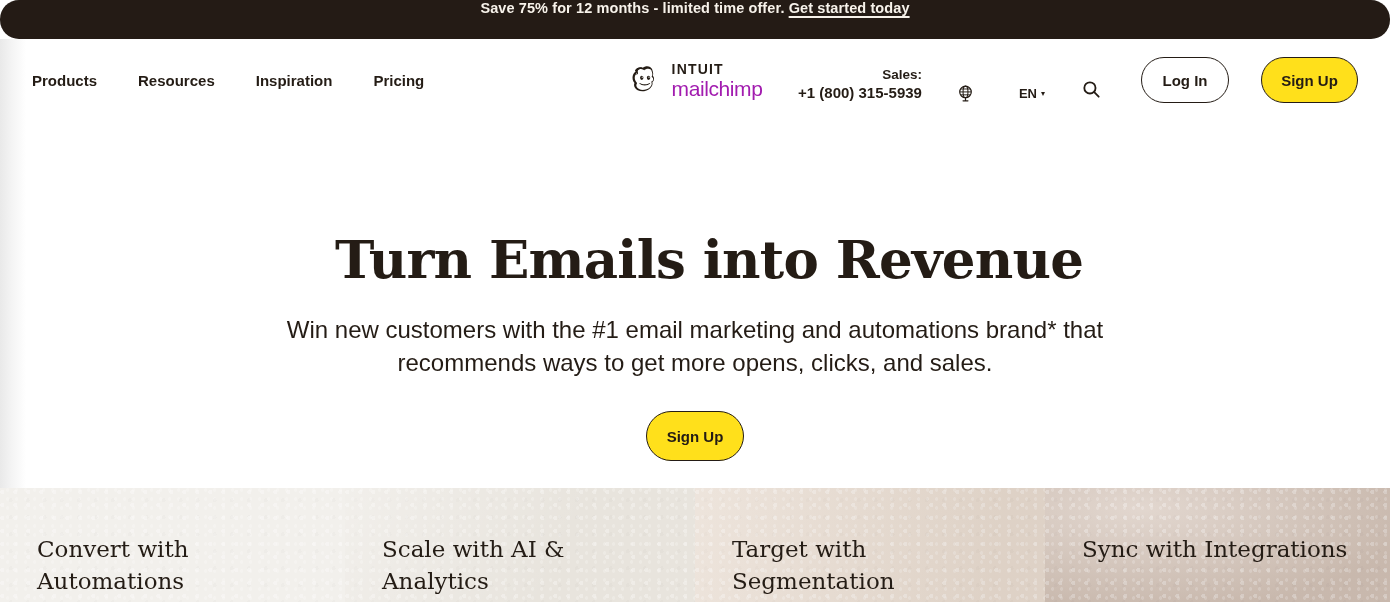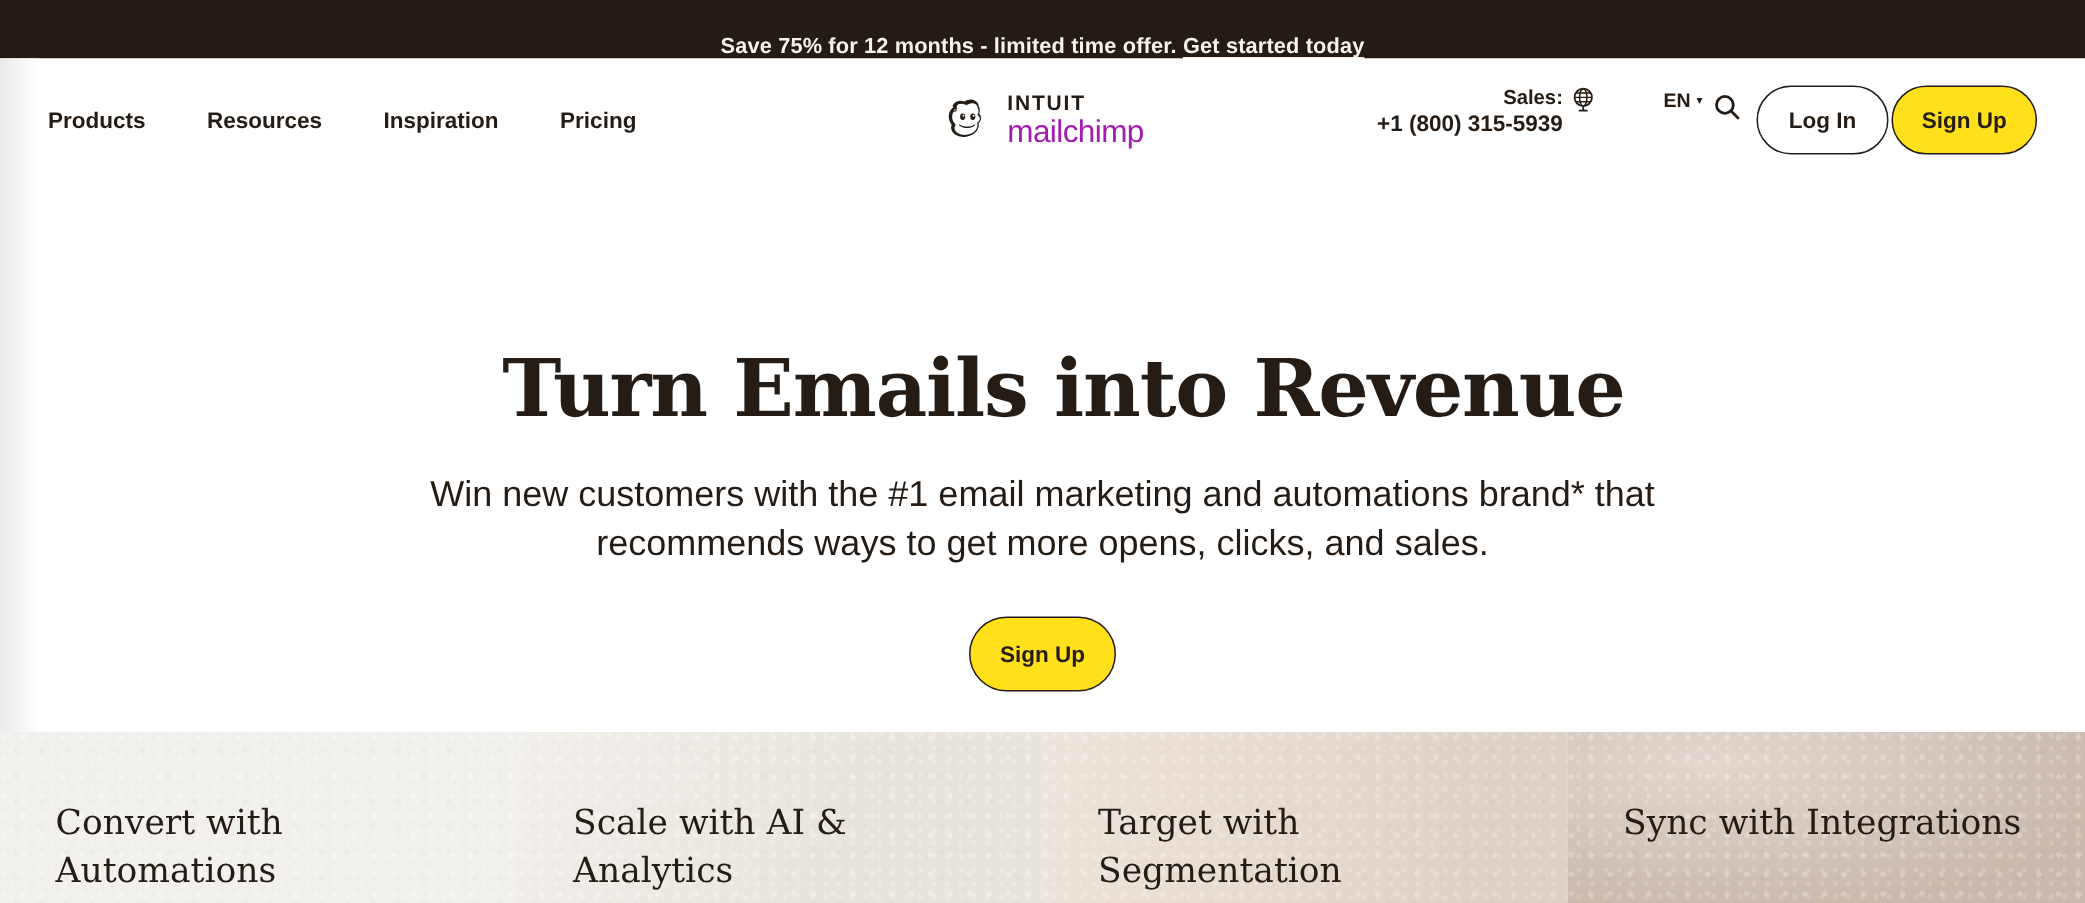--- a/index.html
+++ b/index.html
@@ -22,26 +22,27 @@
     width: 1390px;
     height: 602px;
     overflow: hidden;
   }
 
   
   .promo-banner {
     height: 39px;
     background: #241b15;
     display: flex;
-    align-items: flex-end;
+    align-items: flex-start;
     justify-content: center;
     color: #f7f2ea;
     font-size: 14.5px;
     font-weight: 700;
     letter-spacing: 0.1px;
+    border-radius: 19px;
   }
   .promo-text { white-space: pre; }
   .promo-link {
     color: #f7f2ea;
     text-decoration: underline;
     text-underline-offset: 3px;
     text-decoration-thickness: 1.5px;
     font-weight: 700;
     cursor: pointer;
   }
@@ -111,22 +112,22 @@
     letter-spacing: -0.4px;
     color: #a21caf;
   }
 
   .nav-right {
     position: absolute;
     right: 32px;
     top: 50%;
     transform: translateY(-50%);
     display: flex;
-    align-items: flex-start;
-    gap: 2px;
+    align-items: flex-end;
+    gap: 32px;
   }
   .sales-block {
     text-align: right;
     line-height: 1.25;
     margin-right: 2px;
   }
   .sales-label { font-size: 13.5px; font-weight: 700; color: #241c15; display: block; }
   .sales-phone { font-size: 15px; font-weight: 700; color: #241c15; display: block; cursor: pointer; }
 
   .lang-picker {

